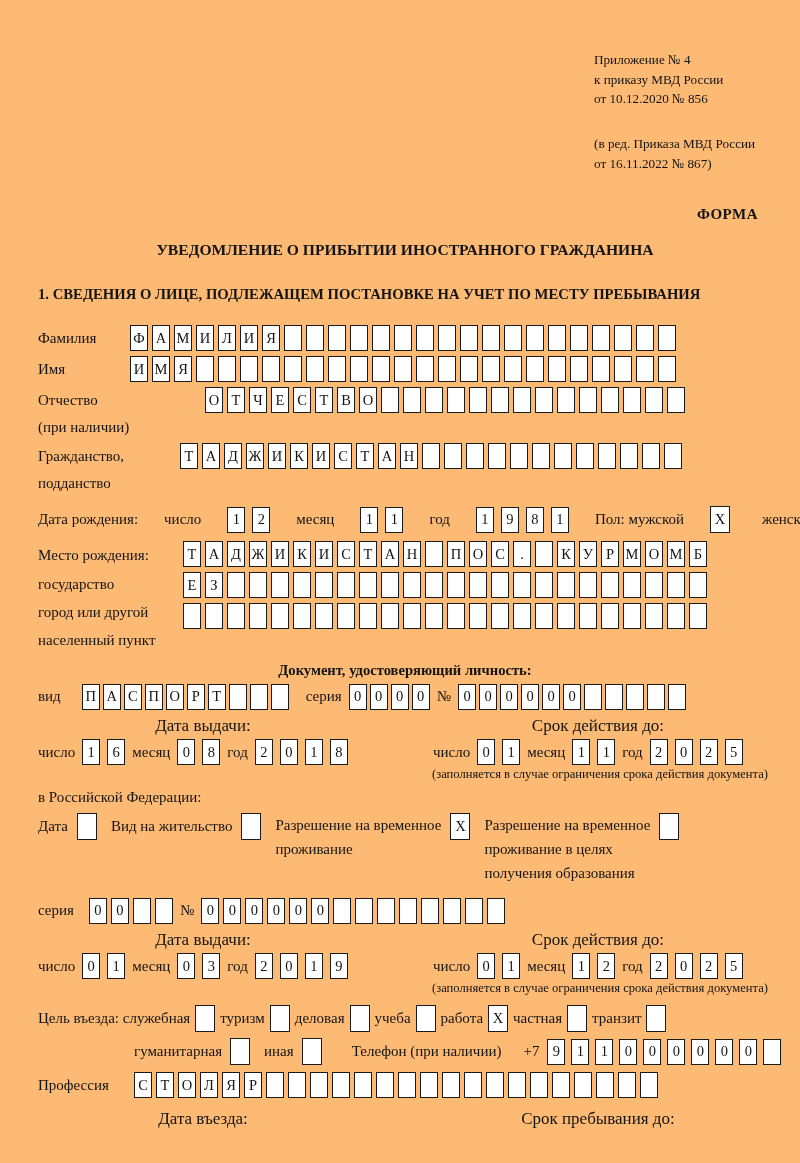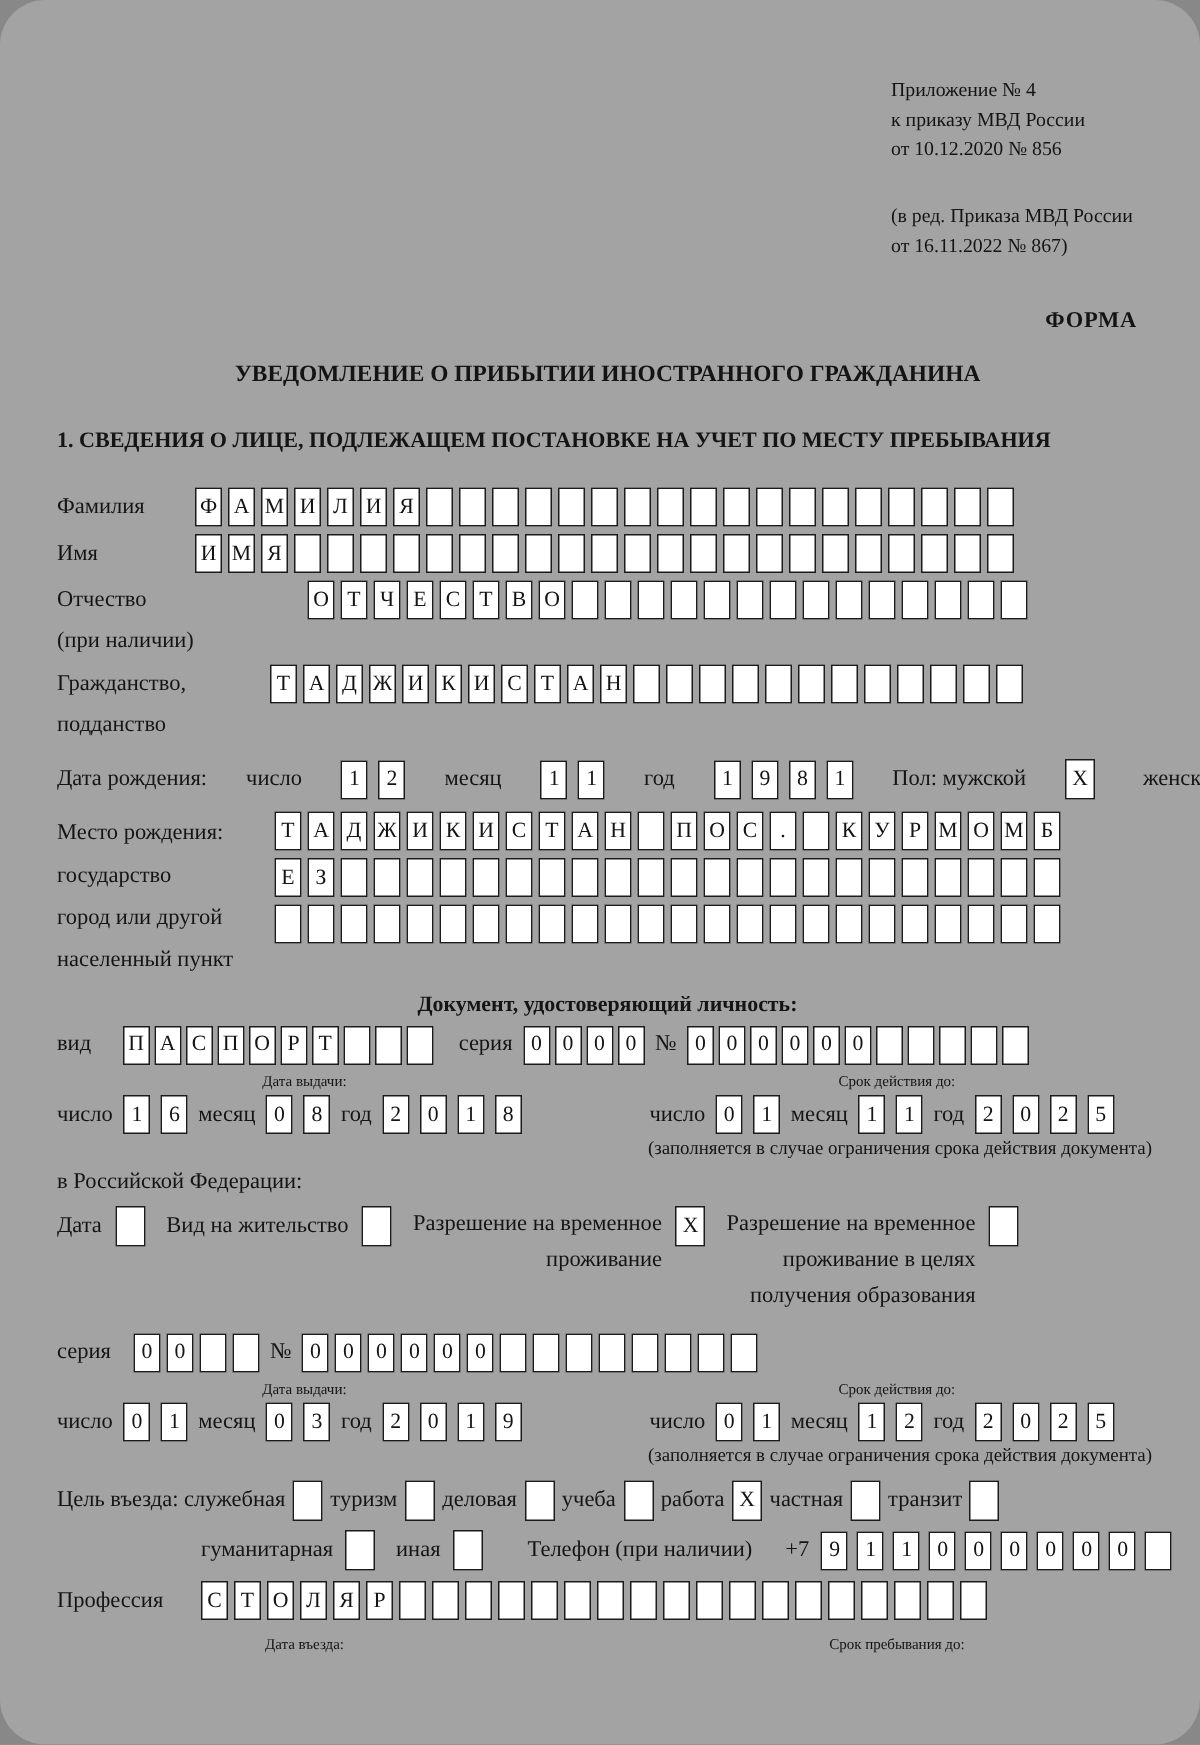--- a/index.html
+++ b/index.html
@@ -1,18 +1,18 @@
 <!DOCTYPE html>
 <html><head>
 <meta charset="utf-8">
 <style>
   * { box-sizing: border-box; margin: 0; padding: 0; }
   html,body { background:#888; }
   body { font-family:"Liberation Serif","DejaVu Serif",serif; color:#141414; }
-  .page { width:800px; height:1163px; background:#a3a3a3; margin:0 auto; padding:30px 28px 16px 38px; overflow:hidden; position:relative;border-radius:30px; }
+  .page { width:800px; height:1163px; background:#fdba74; margin:0 auto; padding:30px 28px 16px 38px; overflow:hidden; position:relative; }
 
   .hdr-right { margin-left:556px; font-size:13.2px; line-height:1.5; white-space:pre-line; }
   .hdr-right .rev { margin-top:5px; }
   .forma { text-align:right; padding-right:14px; font-weight:bold; font-size:15px; letter-spacing:.5px; margin-top:13px; }
 
   .title { text-align:center; font-weight:bold; font-size:15.6px; line-height:1.6; margin-top:15px; }
   .title .u-line { display:inline-block; width:62px; border-bottom:2.6px solid #3c3c3c; margin-left:10px; }
 
   .section { font-weight:bold; font-size:14.7px; margin-top:23px; }
 
@@ -30,31 +30,31 @@
   .inline .lbl { line-height:27px; }
 
   .stack { display:flex; flex-direction:column; gap:5px; }
 
   .doc-head { text-align:center; font-weight:bold; font-size:14.6px; margin-top:8px; }
 
   .dates-block { display:flex; margin-top:6px; }
   .dcol { display:flex; flex-direction:column; }
   .dcol.left { width:396px; }
   .dcol.right { width:340px; }
-  .dhead { font-size:10px; text-align:center; width:330px; }
+  .dhead { font-size:17px; text-align:center; width:330px; }
   .dategrp { display:flex; align-items:center; gap:7px; margin-top:3px; font-size:15px; }
   .note { font-size:12.6px; }
   .note.right { text-align:right; padding-right:4px; margin-top:2px; }
 
   .para { font-size:15px; margin-top:8px; }
 
   .permits { display:flex; align-items:flex-start; gap:14px; margin-top:7px; }
   .permit-item { display:flex; align-items:flex-start; gap:9px; }
   .permit-item .one { line-height:27px; font-size:15px; white-space:nowrap; }
-  .permit-item .multi { font-size:15px; line-height:1.6; text-align:right; white-space:pre-line; }
+  .permit-item .multi { font-size:15px; line-height:1.6; text-align:left; white-space:pre-line; }
 
   .indent2 { margin-left:96px; }
 </style>
 </head>
 <body>
 
 <div class="page">
 
   <div class="hdr-right">
     <div>Приложение № 4

